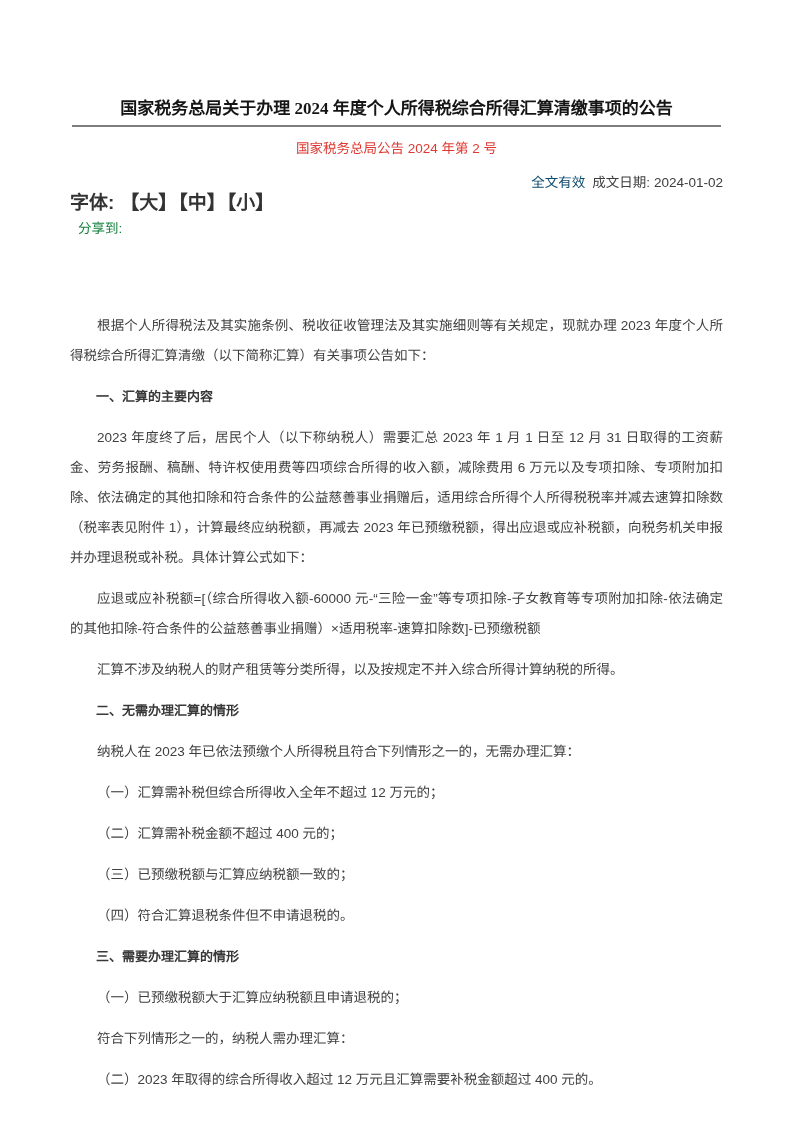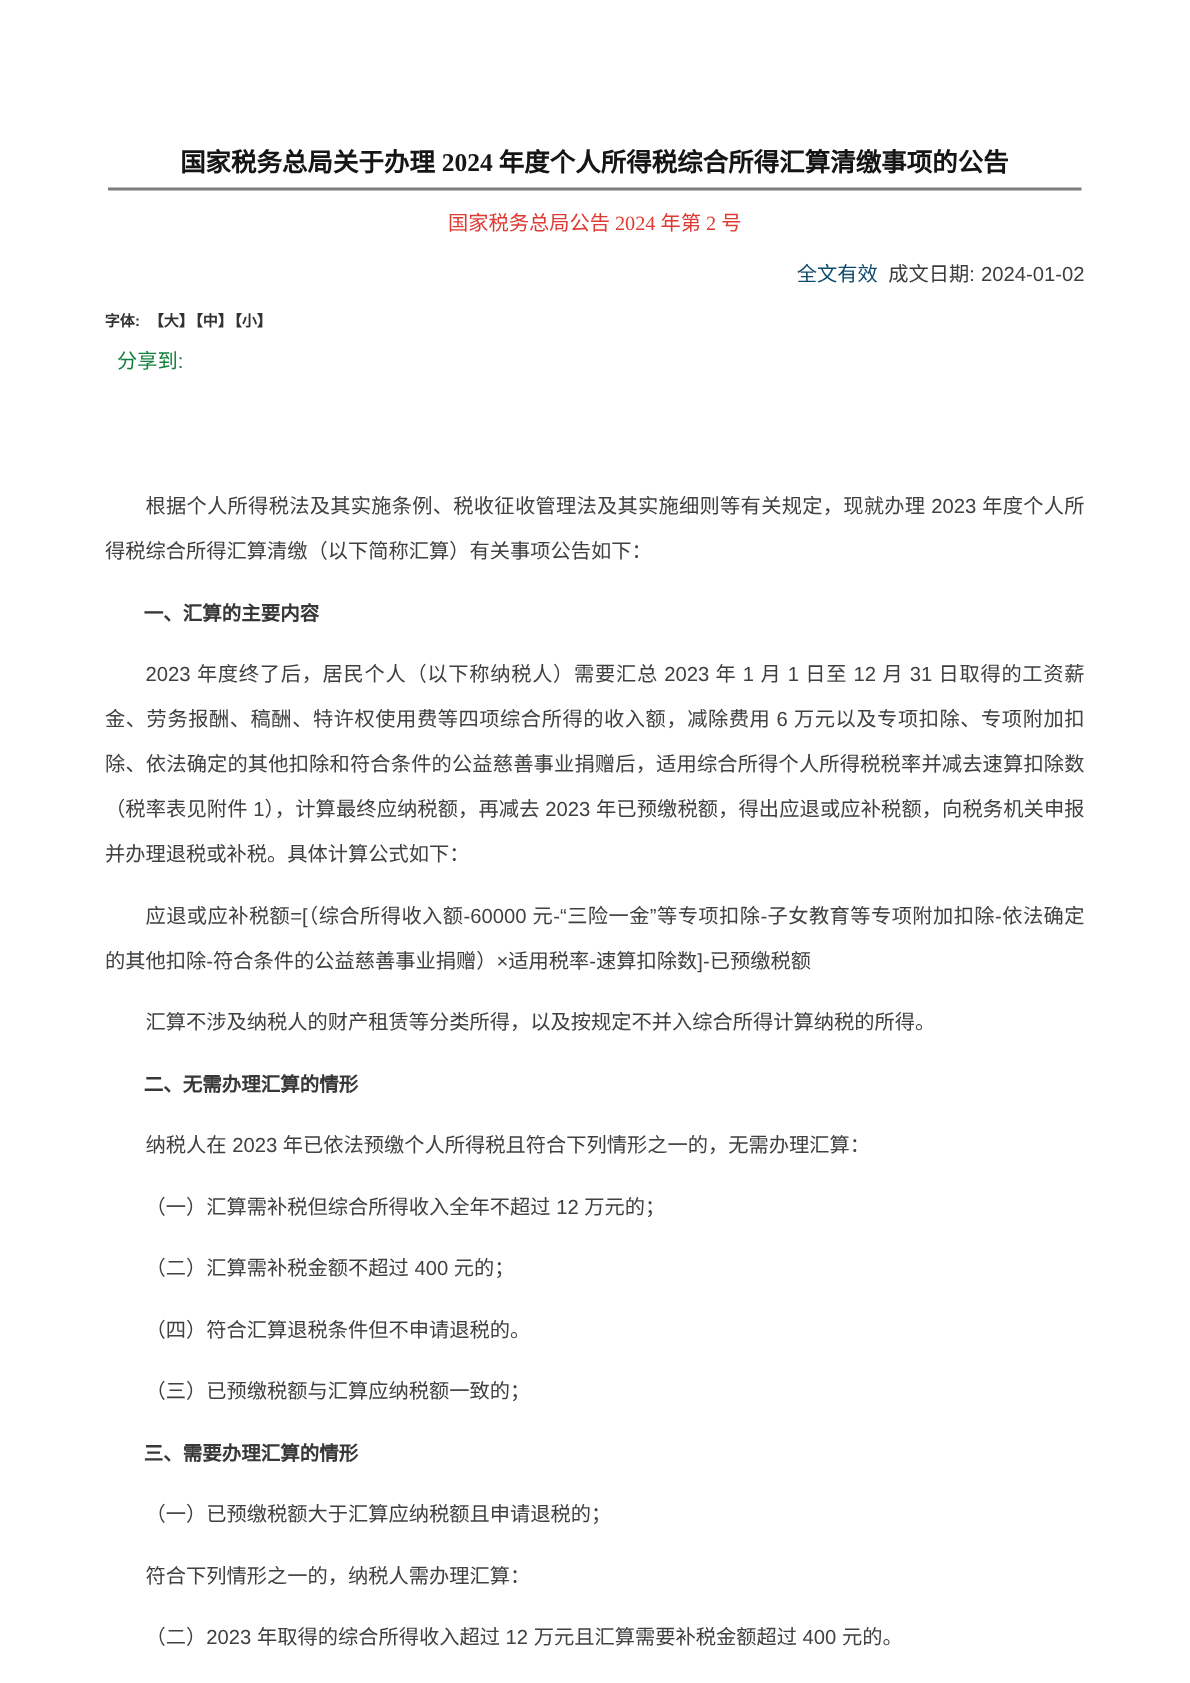--- a/index.html
+++ b/index.html
@@ -24,43 +24,42 @@
     line-height: 25px;
     margin: 0 0 4px 0;
   }
   .title-rule {
     border: none;
     height: 2px;
     background: #7d7d7d;
     margin: 0 2px 0 2px;
   }
   .doc-number {
-    font-family: Liberation Serif, serif;
+    font-family: Liberation Sans, sans-serif;
     font-size: 13.5px;
     color: #de3a33;
     text-align: center;
     line-height: 20px;
     margin-top: 12px;
   }
   .meta-line {
     text-align: right;
     font-size: 13.5px;
     color: #3d3d3d;
     line-height: 20px;
     margin-top: 14px;
   }
   .meta-line .validity {
     color: #0c4a6e;
     margin-right: 7px;
     cursor: pointer;
   }
   .meta-line .date-label { margin-right: 4px; }
   .font-line {
-    margin-top: 12px;
-    font-size: 10px;
+    font-size: 19px;
     font-weight: bold;
     color: #333333;
     line-height: 20px;
   }
   .font-line .font-label { margin-right: 6px; }
   .font-line .size-btn { cursor: pointer; margin-right: 1px; }
   .share-line {
     margin-top: 6px;
     padding-left: 8px;
     font-size: 13.5px;
@@ -111,21 +110,21 @@
   <article class="doc-body">
     <p>根据个人所得税法及其实施条例、税收征收管理法及其实施细则等有关规定，现就办理 2023 年度个人所得税综合所得汇算清缴（以下简称汇算）有关事项公告如下：</p>
     <h2>一、汇算的主要内容</h2>
     <p>2023 年度终了后，居民个人（以下称纳税人）需要汇总 2023 年 1 月 1 日至 12 月 31 日取得的工资薪金、劳务报酬、稿酬、特许权使用费等四项综合所得的收入额，减除费用 6 万元以及专项扣除、专项附加扣除、依法确定的其他扣除和符合条件的公益慈善事业捐赠后，适用综合所得个人所得税税率并减去速算扣除数（税率表见附件 1），计算最终应纳税额，再减去 2023 年已预缴税额，得出应退或应补税额，向税务机关申报并办理退税或补税。具体计算公式如下：</p>
     <p>应退或应补税额=[（综合所得收入额-60000 元-“三险一金”等专项扣除-子女教育等专项附加扣除-依法确定的其他扣除-符合条件的公益慈善事业捐赠）×适用税率-速算扣除数]-已预缴税额</p>
     <p>汇算不涉及纳税人的财产租赁等分类所得，以及按规定不并入综合所得计算纳税的所得。</p>
     <h2>二、无需办理汇算的情形</h2>
     <p>纳税人在 2023 年已依法预缴个人所得税且符合下列情形之一的，无需办理汇算：</p>
     <p>（一）汇算需补税但综合所得收入全年不超过 12 万元的；</p>
     <p>（二）汇算需补税金额不超过 400 元的；</p>
+    <p>（三）已预缴税额与汇算应纳税额一致的；</p>
     <p>（四）符合汇算退税条件但不申请退税的。</p>
-    <p>（三）已预缴税额与汇算应纳税额一致的；</p>
     <h2>三、需要办理汇算的情形</h2>
     <p>（一）已预缴税额大于汇算应纳税额且申请退税的；</p>
     <p>符合下列情形之一的，纳税人需办理汇算：</p>
     <p>（二）2023 年取得的综合所得收入超过 12 万元且汇算需要补税金额超过 400 元的。</p>
   </article>
 
 </div>
 
 </body></html>

